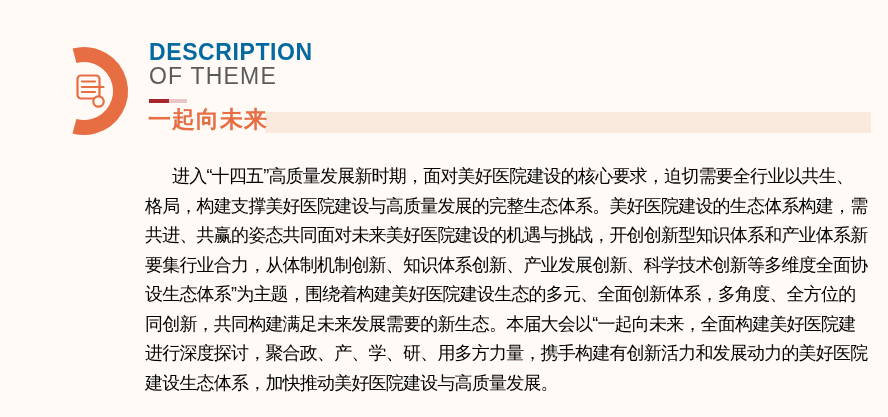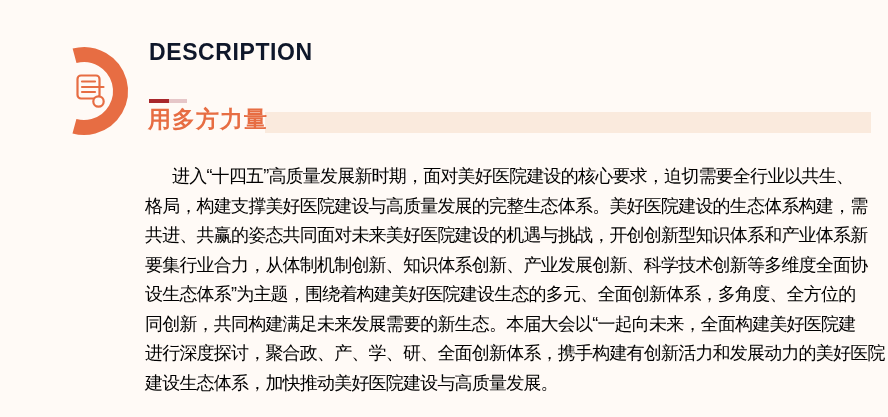--- a/index.html
+++ b/index.html
@@ -10,21 +10,21 @@
     position:relative;overflow:hidden;
   }
   .stage{position:absolute;inset:0;}
 
   
   .icon-wrap{position:absolute;left:55px;top:40px;width:80px;height:110px;}
 
   
   .title-en-1{
     position:absolute;left:149px;top:40px;
-    font-size:23px;font-weight:700;color:#0f172a;
+    font-size:23px;font-weight:700;color:#0369a1;
     letter-spacing:0.6px;line-height:24px;
   }
   .title-en-2{
     position:absolute;left:149px;top:64px;
     font-size:23px;font-weight:400;color:#5a5a5a;
     letter-spacing:1.2px;line-height:24px;
   }
   .divider{position:absolute;left:149px;top:99px;height:3.5px;font-size:0;}
   .divider .seg-dark{display:inline-block;width:20px;height:3.5px;background:#a8262b;vertical-align:top;}
   .divider .seg-light{display:inline-block;width:18px;height:3.5px;background:#e6c6c8;vertical-align:top;}
@@ -60,32 +60,33 @@
       <rect x="22.5" y="35.5" width="22" height="23" rx="3.5" fill="none" stroke="#e76d43" stroke-width="2.2"></rect>
       <line x1="27" y1="41.5" x2="40" y2="41.5" stroke="#e76d43" stroke-width="2.2" stroke-linecap="round"></line>
       <line x1="27" y1="47" x2="48.5" y2="47" stroke="#e76d43" stroke-width="2.2" stroke-linecap="round"></line>
       <line x1="27" y1="52" x2="40" y2="52" stroke="#e76d43" stroke-width="2.2" stroke-linecap="round"></line>
 
       <circle cx="43.5" cy="61.5" r="5.2" fill="#fffaf6" stroke="#e76d43" stroke-width="2.2"></circle>
     </svg>
   </div>
 
   <div class="title-en-1">DESCRIPTION</div>
+  <div class="title-en-2">OF THEME</div>
 
   <div class="divider">
     <span class="seg-dark"></span><span class="seg-light"></span>
   </div>
 
-  <div class="title-zh">用多方力量</div>
+  <div class="title-zh">一起向未来</div>
   <div class="band"></div>
 
   <div class="paragraph">
     <div class="para-line">进入“十四五”高质量发展新时期，面对美好医院建设的核心要求，迫切需要全行业以共生、</div>
     <div class="para-line">格局，构建支撑美好医院建设与高质量发展的完整生态体系。美好医院建设的生态体系构建，需</div>
     <div class="para-line">共进、共赢的姿态共同面对未来美好医院建设的机遇与挑战，开创创新型知识体系和产业体系新</div>
     <div class="para-line">要集行业合力，从体制机制创新、知识体系创新、产业发展创新、科学技术创新等多维度全面协</div>
     <div class="para-line">设生态体系”为主题，围绕着构建美好医院建设生态的多元、全面创新体系，多角度、全方位的</div>
     <div class="para-line">同创新，共同构建满足未来发展需要的新生态。本届大会以“一起向未来，全面构建美好医院建</div>
-    <div class="para-line">进行深度探讨，聚合政、产、学、研、全面创新体系，携手构建有创新活力和发展动力的美好医院</div>
+    <div class="para-line">进行深度探讨，聚合政、产、学、研、用多方力量，携手构建有创新活力和发展动力的美好医院</div>
     <div class="para-line">建设生态体系，加快推动美好医院建设与高质量发展。</div>
   </div>
 
 </div>
 
 </body></html>

